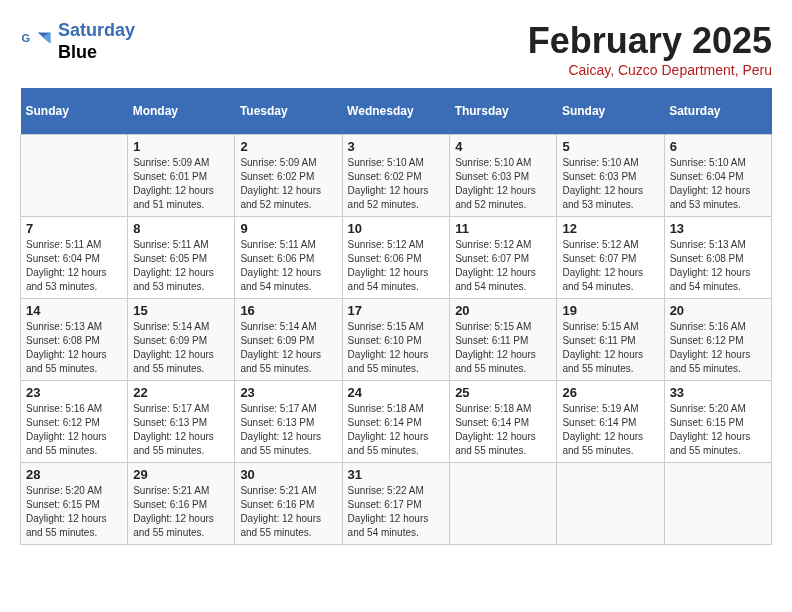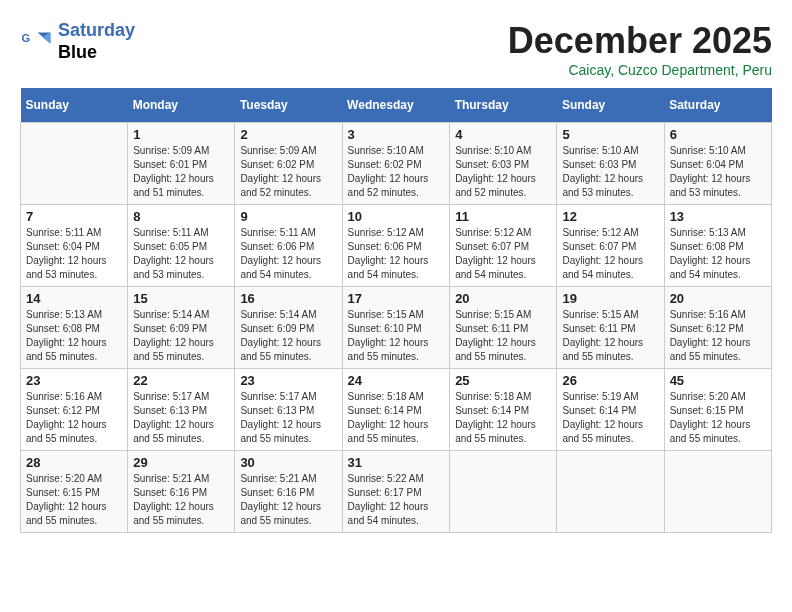--- a/index.html
+++ b/index.html
@@ -37,32 +37,32 @@
     .title-block {
       text-align: right;
     }
     .month-title {
       font-size: 36px;
       font-weight: bold;
       color: #222;
     }
     .subtitle {
       font-size: 14px;
-      color: #15803d;
+      color: #b91c1c;
     }
     table {
       width: 100%;
       border-collapse: collapse;
       font-size: 11px;
     }
     thead tr th {
       background-color: #3a6db5;
       color: #fff;
       text-align: left;
-      padding: 10px 5px;
+      padding: 16px 5px;
       font-size: 12px;
       font-weight: bold;
     }
     tbody tr td {
       border: 1px solid #ccc;
       vertical-align: top;
       padding: 4px 5px;
       height: 80px;
       width: 108px;
     }
@@ -96,21 +96,21 @@
     <svg class="logo-icon" viewBox="0 0 40 40">
       <text x="2" y="20" font-size="14" fill="#3a6db5" font-weight="bold">G</text>
       <polygon points="22,8 38,8 38,22" fill="#3a6db5"></polygon>
       <polygon points="28,14 38,8 38,22" fill="#5ba0e0"></polygon>
     </svg>
     <div class="logo-text">
       <span style="color:#3a6db5">Saturday</span><br><span>Blue</span>
     </div>
   </div>
   <div class="title-block">
-    <div class="month-title">December 2025</div>
+    <div class="month-title">February 2025</div>
     <div class="subtitle">Caicay, Cuzco Department, Peru</div>
   </div>
 </div>
 
 <table>
   <thead>
     <tr>
     <th>Sunday</th>
         <th>Monday</th>
         <th>Tuesday</th>
@@ -305,21 +305,21 @@
 and 55 minutes.</div>
         </td>
         <td>
           <span class="day-number">26</span>
           <div class="day-info" style="white-space: pre-line;">Sunrise: 5:19 AM
 Sunset: 6:14 PM
 Daylight: 12 hours
 and 55 minutes.</div>
         </td>
         <td>
-          <span class="day-number">45</span>
+          <span class="day-number">33</span>
           <div class="day-info" style="white-space: pre-line;">Sunrise: 5:20 AM
 Sunset: 6:15 PM
 Daylight: 12 hours
 and 55 minutes.</div>
         </td>
       </tr>
       <tr>
         <td>
           <span class="day-number">28</span>
           <div class="day-info" style="white-space: pre-line;">Sunrise: 5:20 AM

